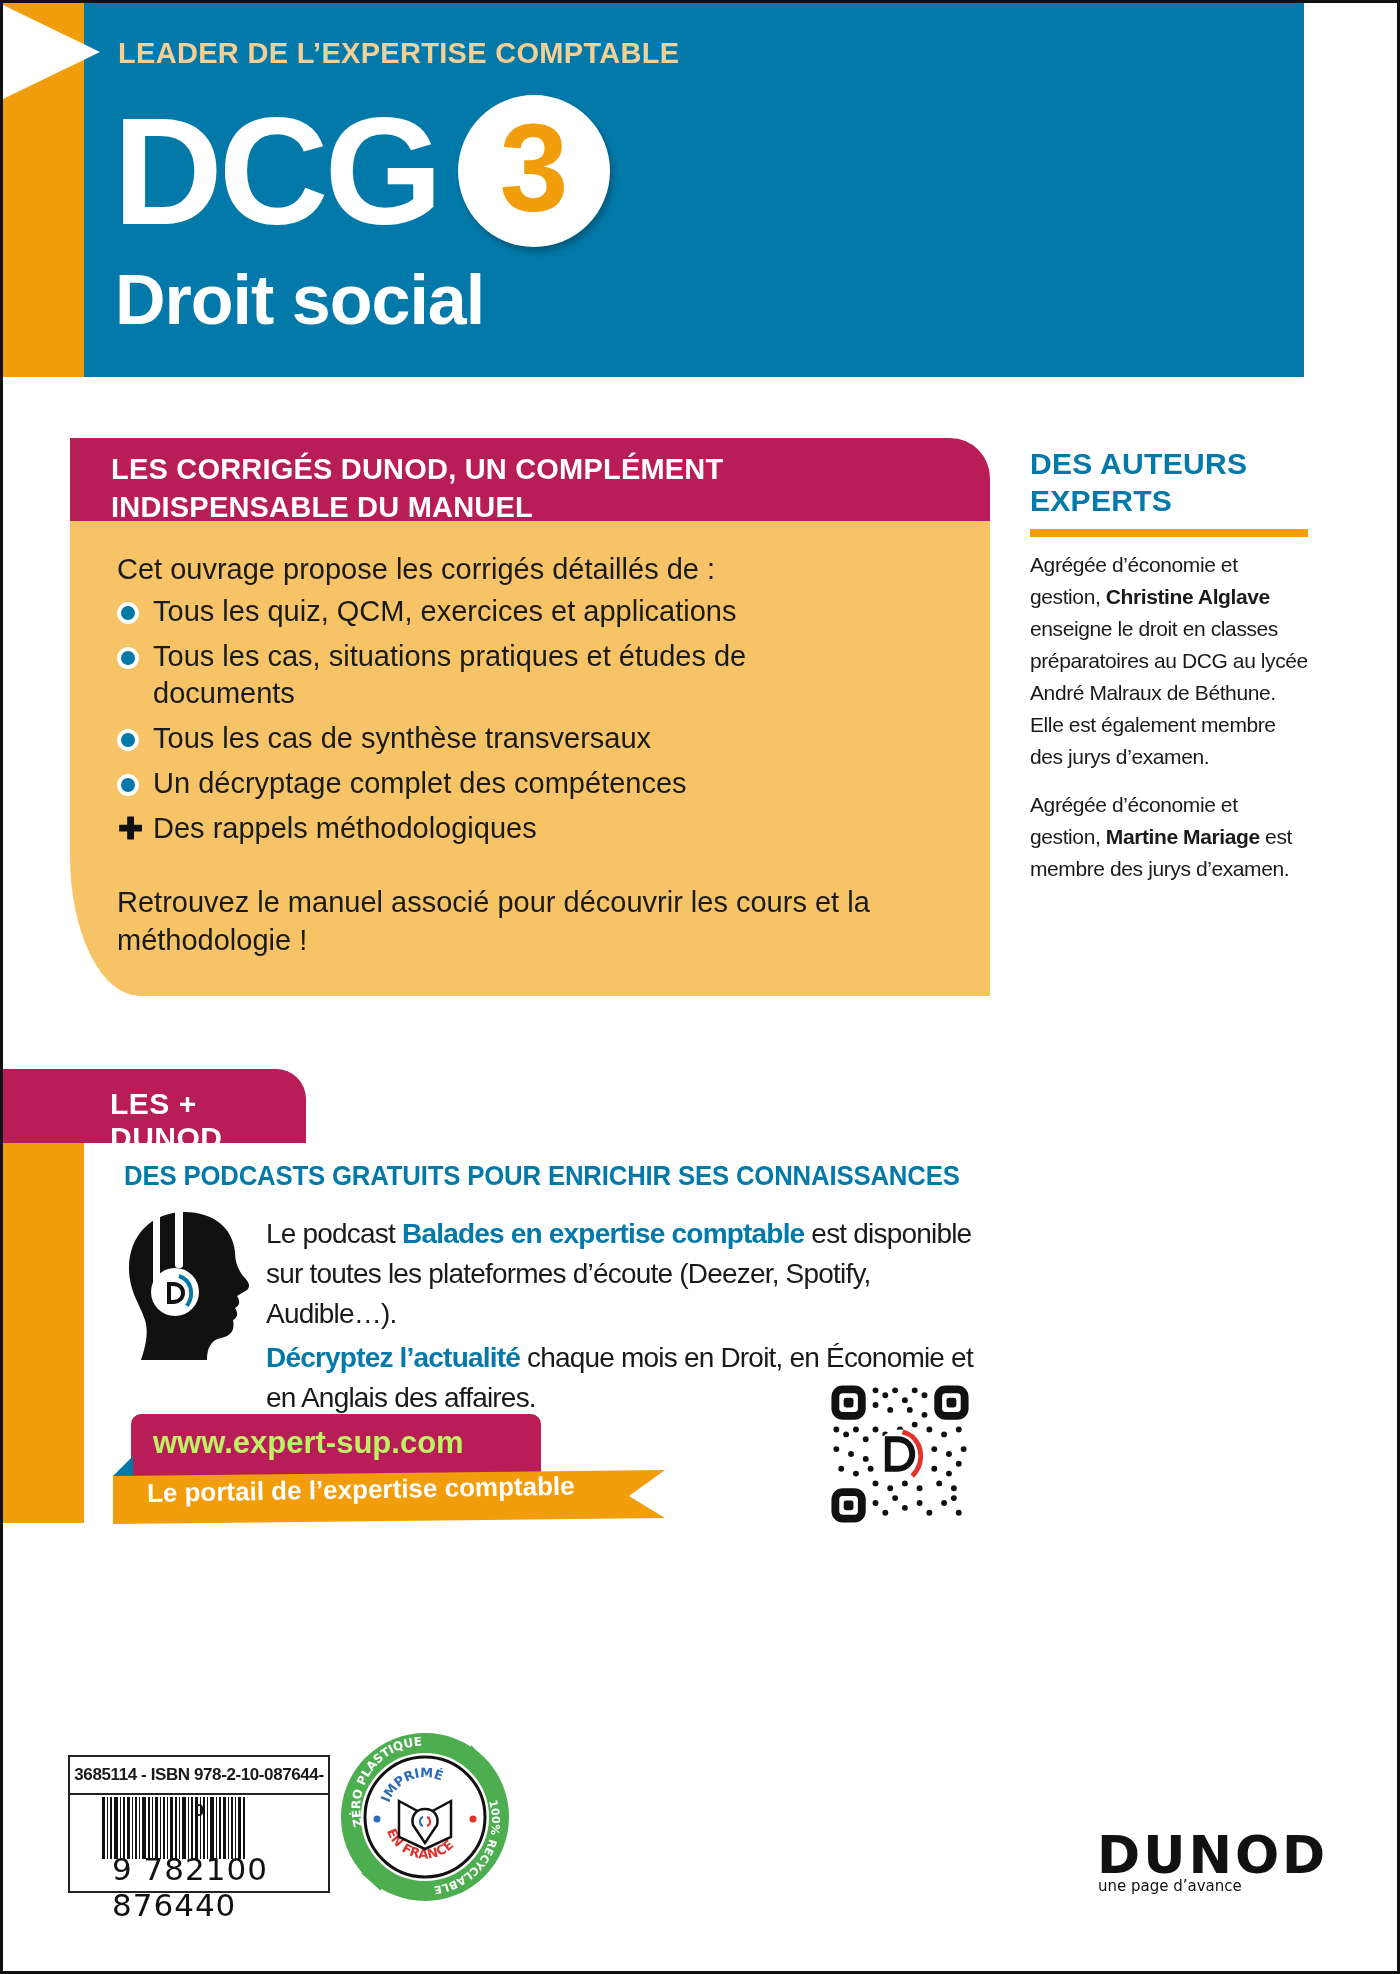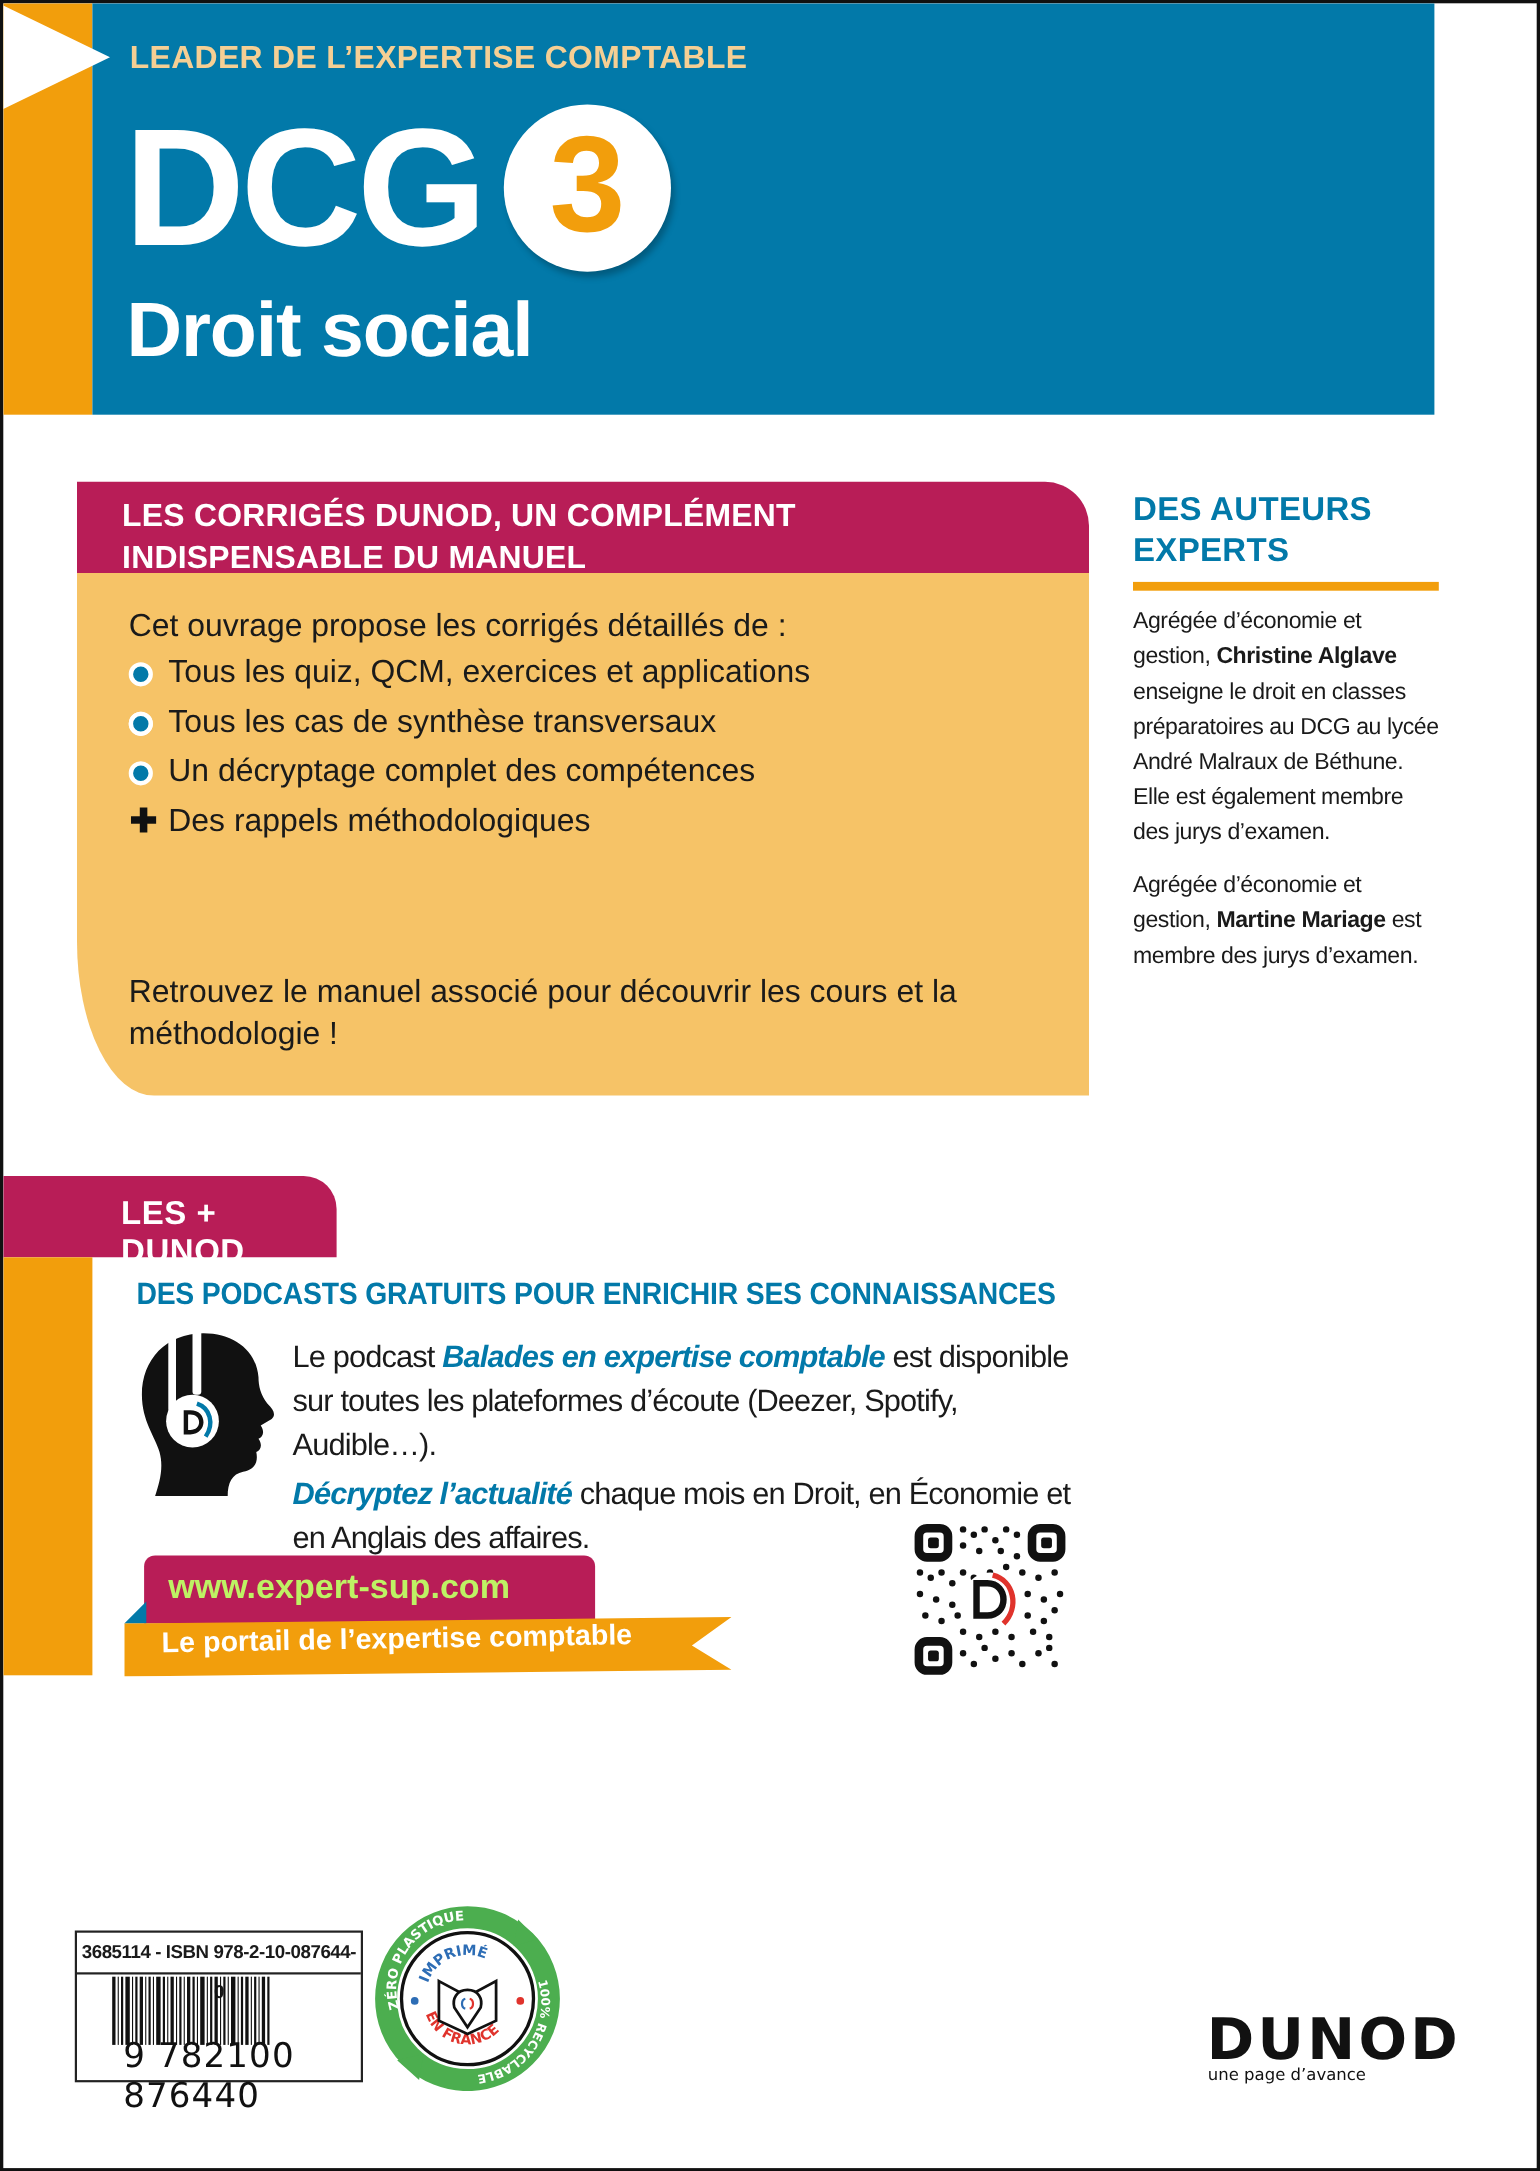--- a/index.html
+++ b/index.html
@@ -37,21 +37,21 @@
   .author-p { font-size: 21px; line-height: 32px; color: #1a1a1a; margin-bottom: 16px; letter-spacing: -0.4px; font-family: "Liberation Sans", sans-serif; }
   .author-p b { font-weight: bold; }
 
   
   .plus-tab { position: absolute; left: 0; top: 1066px; width: 303px; height: 74px; background: #b81d57; border-top-right-radius: 30px; }
   .plus-tab-text { position: absolute; left: 107px; top: 18px; font-size: 30px; font-weight: bold; color: #fff; letter-spacing: 0.5px; }
   .plus-strip { position: absolute; left: 0; top: 1140px; width: 81px; height: 380px; background: #f29e0c; }
   .podcast-title { position: absolute; left: 121px; top: 1157px; font-size: 28px; font-weight: bold; color: #0279a9; letter-spacing: -0.2px; transform: scaleX(0.92); transform-origin: left; white-space: nowrap; }
   .head-icon { position: absolute; left: 120px; top: 1205px; width: 130px; height: 155px; }
   .podcast-text { position: absolute; left: 263px; top: 1211px; width: 720px; font-size: 28px; line-height: 40px; color: #1a1a1a; letter-spacing: -0.8px; }
-  .podcast-text .hl { color: #0279a9; font-weight: bold; font-style: italic; }
+  .podcast-text .hl { color: #0279a9; font-weight: bold; }
   .podcast-text p { margin: 0; }
   .podcast-text p + p { margin-top: 4px; }
 
   .url-box { position: absolute; left: 128px; top: 1411px; width: 410px; height: 62px; background: #b81d57; border-radius: 10px 10px 0 0; }
   .url-text { position: absolute; left: 22px; top: 11px; font-size: 31px; font-weight: bold; color: #bef264; }
   .url-fold { position: absolute; left: 110px; top: 1453px; width: 0; height: 0; border-right: 20px solid #0279a9; border-top: 20px solid transparent; }
   .portal-ribbon { position: absolute; left: 110px; top: 1467px; width: 552px; height: 54px; }
   .portal-text { position: absolute; left: 144px; top: 1475px; font-size: 26px; font-weight: bold; color: #fff; transform: rotate(-1deg); transform-origin: left; white-space: nowrap; }
 
   .qr { position: absolute; left: 826px; top: 1380px; width: 142px; height: 142px; }
@@ -83,21 +83,21 @@
   <div class="subject">Droit social</div>
 
   <div class="cbox">
     <div class="cbox-head">
       <div class="cbox-head-text">LES CORRIGÉS DUNOD, UN COMPLÉMENT INDISPENSABLE DU MANUEL</div>
     </div>
     <div class="cbox-body">
       <div class="cbox-intro">Cet ouvrage propose les corrigés détaillés de :</div>
       <ul class="cbox-list">
         <li><span class="bullet-dot"></span><span>Tous les quiz, QCM, exercices et applications</span></li>
-        <li><span class="bullet-dot"></span></li>
+        <li><span class="bullet-dot"></span><span>Tous les cas, situations pratiques et études de documents</span></li>
         <li><span class="bullet-dot"></span><span>Tous les cas de synthèse transversaux</span></li>
         <li><span class="bullet-dot"></span><span>Un décryptage complet des compétences</span></li>
         <li><span class="bullet-plus">✚</span><span>Des rappels méthodologiques</span></li>
       </ul>
       <div class="cbox-outro">Retrouvez le manuel associé pour découvrir les cours et la méthodologie !</div>
     </div>
   </div>
 
   <div class="authors">
     <div class="authors-title">DES AUTEURS EXPERTS</div>

